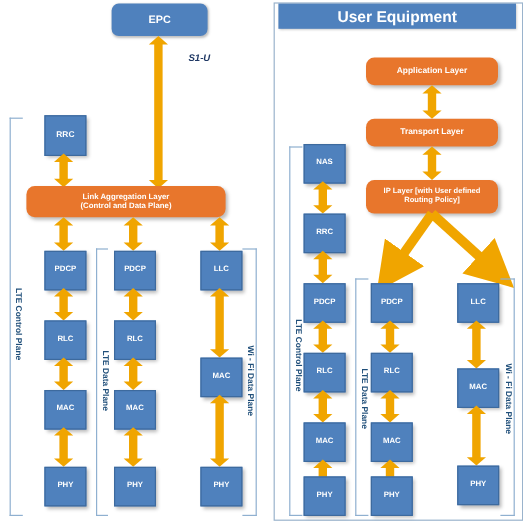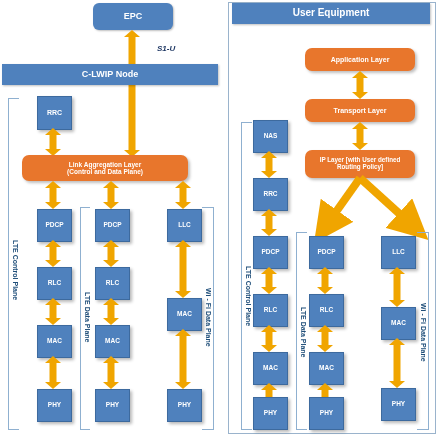--- a/index.html
+++ b/index.html
@@ -55,21 +55,20 @@
   <div class="bar" style="left:93px;top:3px;width:80px;height:27px;border-radius:6px;font-size:9px;">EPC</div>
 
   <div class="varrow" style="left:124px;top:30px;width:16px;height:127px;">
      <div class="hU"></div>
       <div class="shaft"></div>
       <div class="hD"></div>
   </div>
 
   <div class="s1u" style="left:157px;top:44px;">S1-U</div>
 
-  <div class="bar" style="left:2px;top:64px;width:216px;height:21px;font-size:9px;">C-LWIP Node</div>
 
   <div class="node" style="left:37px;top:96px;width:33px;height:32px;font-size:7px;">RRC</div>
   <div class="varrow" style="left:45px;top:128px;width:16px;height:28px;">
      <div class="hU"></div>
       <div class="shaft"></div>
       <div class="hD"></div>
   </div>
 
   <div class="onode" style="left:22px;top:155px;width:166px;height:26px;font-size:6.5px;flex-direction:column;">
      <span>Link Aggregation Layer</span>
@@ -149,21 +148,21 @@
   <div class="node" style="left:167px;top:298px;width:33px;height:31px;font-size:6.5px;">MAC</div>
   <div class="varrow" style="left:175px;top:329px;width:16px;height:60px;">
      <div class="hU"></div>
       <div class="shaft"></div>
       <div class="hD"></div>
     </div>
   <div class="node" style="left:167px;top:389px;width:33px;height:31px;font-size:6.5px;">PHY</div>
 
   <div class="panel" style="left:228px;top:2px;width:206px;height:430px;"></div>
 
-  <div class="bar" style="left:232px;top:3px;width:198px;height:21px;font-size:10px;">User Equipment</div>
+  <div class="bar" style="left:232px;top:3px;width:198px;height:21px;font-size:13px;">User Equipment</div>
 
   <div class="onode" style="left:305px;top:48px;width:110px;height:23px;font-size:7px;">Application Layer</div>
   <div class="varrow" style="left:352px;top:71px;width:16px;height:28px;">
      <div class="hU"></div>
       <div class="shaft"></div>
       <div class="hD"></div>
     </div>
 
   <div class="onode" style="left:305px;top:99px;width:110px;height:23px;font-size:7px;">Transport Layer</div>
   <div class="varrow" style="left:352px;top:122px;width:16px;height:28px;">

